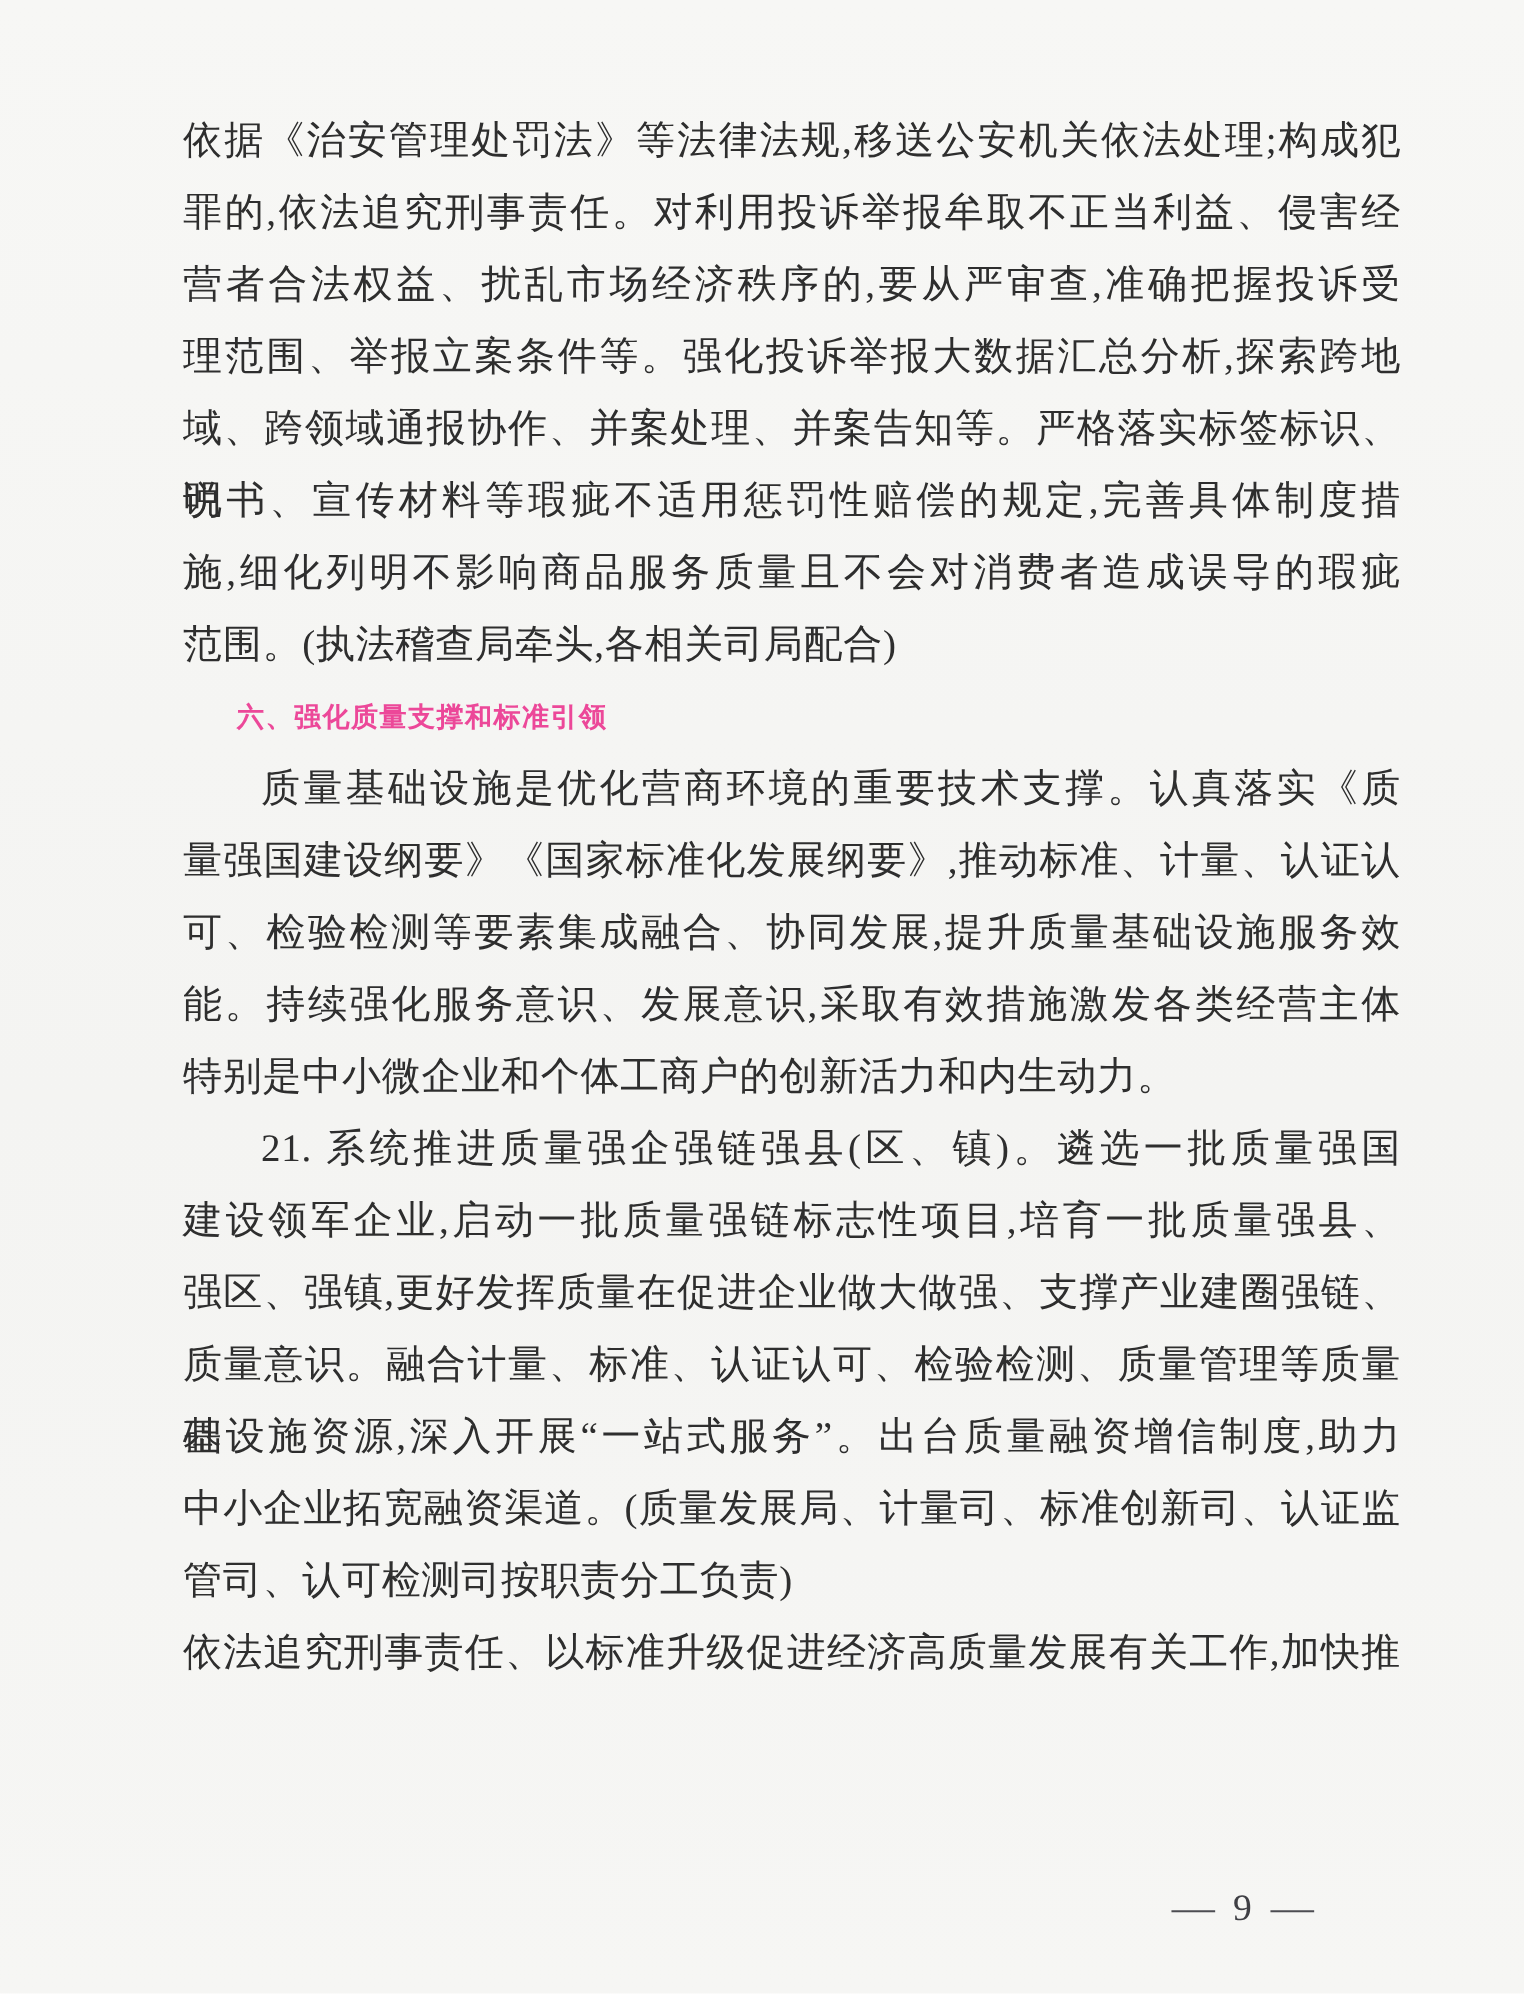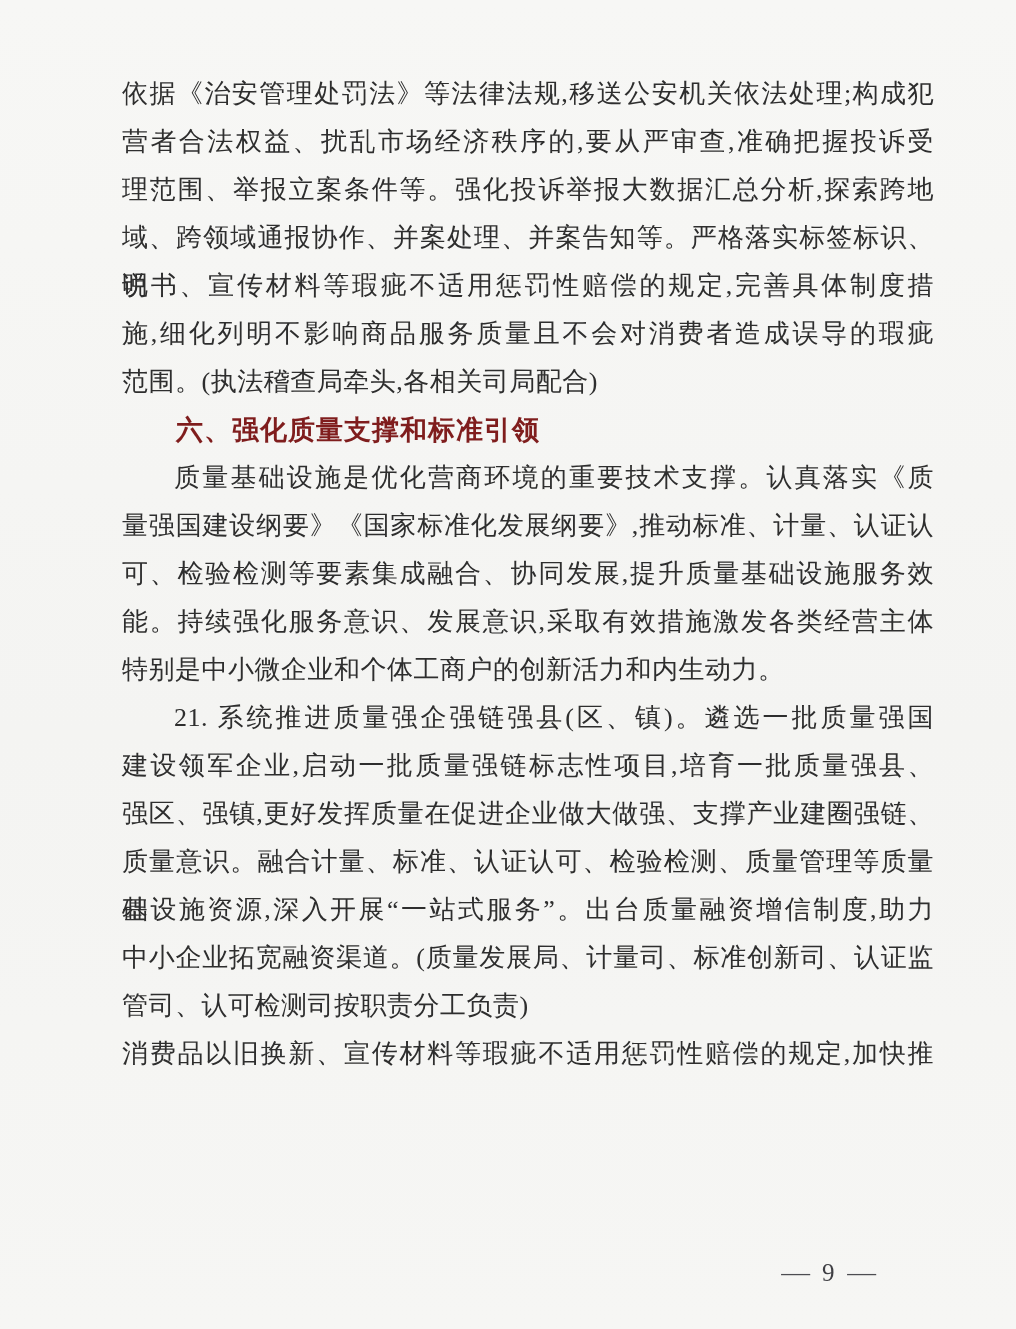--- a/index.html
+++ b/index.html
@@ -42,22 +42,22 @@
     text-align: justify;
     text-align-last: justify;
     white-space: normal;
   }
   .line.indent {
     text-indent: 2em;
   }
   .para.heading .line {
     font-family: "Liberation Sans", "DejaVu Sans", sans-serif;
     font-weight: 700;
-    font-size: 27px;
-    color: #7f1d1d;
+    font-size: 18px;
+    color: #ec4899;
     letter-spacing: 1px;
   }
   .footer {
     position: absolute;
     top: 1256px;
     left: 783px;
     height: 34px;
     display: flex;
     align-items: center;
     gap: 14px;
@@ -74,20 +74,21 @@
   }
 </style>
 </head>
 <body>
 
 <div class="page">
 
   <div class="text-block" id="text-block">
       <div class="para body">
         <div class="line fill">依据《治安管理处罚法》等法律法规,移送公安机关依法处理;构成犯</div>
+        <div class="line fill">罪的,依法追究刑事责任。对利用投诉举报牟取不正当利益、侵害经</div>
         <div class="line fill">营者合法权益、扰乱市场经济秩序的,要从严审查,准确把握投诉受</div>
         <div class="line fill">理范围、举报立案条件等。强化投诉举报大数据汇总分析,探索跨地</div>
         <div class="line fill">域、跨领域通报协作、并案处理、并案告知等。严格落实标签标识、说</div>
         <div class="line fill">明书、宣传材料等瑕疵不适用惩罚性赔偿的规定,完善具体制度措</div>
         <div class="line fill">施,细化列明不影响商品服务质量且不会对消费者造成误导的瑕疵</div>
         <div class="line">范围。(执法稽查局牵头,各相关司局配合)</div>
       </div>
       <div class="para heading">
         <div class="line indent">六、强化质量支撑和标准引领</div>
       </div>
@@ -101,21 +102,21 @@
       <div class="para body">
         <div class="line fill indent">21. 系统推进质量强企强链强县(区、镇)。遴选一批质量强国</div>
         <div class="line fill">建设领军企业,启动一批质量强链标志性项目,培育一批质量强县、</div>
         <div class="line fill">强区、强镇,更好发挥质量在促进企业做大做强、支撑产业建圈强链、</div>
         <div class="line fill">质量意识。融合计量、标准、认证认可、检验检测、质量管理等质量基</div>
         <div class="line fill">础设施资源,深入开展“一站式服务”。出台质量融资增信制度,助力</div>
         <div class="line fill">中小企业拓宽融资渠道。(质量发展局、计量司、标准创新司、认证监</div>
         <div class="line">管司、认可检测司按职责分工负责)</div>
       </div>
       <div class="para body">
-        <div class="line fill">消费品以旧换新、宣传材料等瑕疵不适用惩罚性赔偿的规定,加快推</div>
+        <div class="line fill">依法追究刑事责任、以标准升级促进经济高质量发展有关工作,加快推</div>
       </div>
     </div>
 
   <div class="footer">
     <span class="dash">—</span>
     <span class="num">9</span>
     <span class="dash">—</span>
   </div>
 
 </div>

